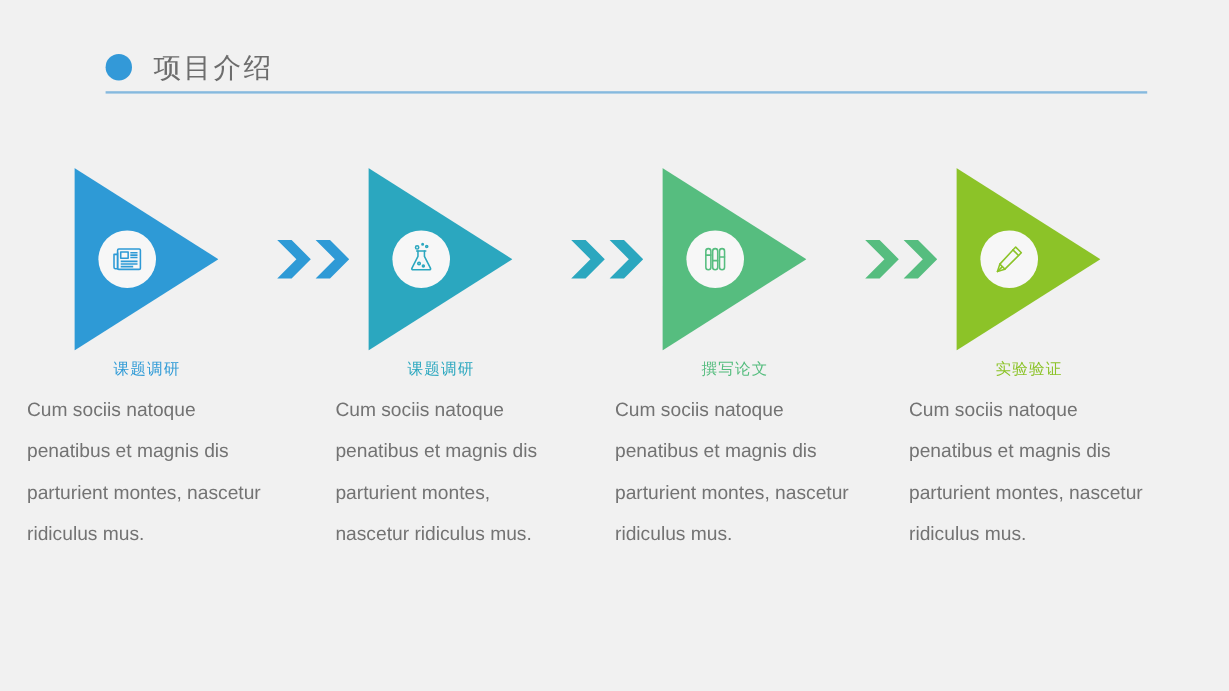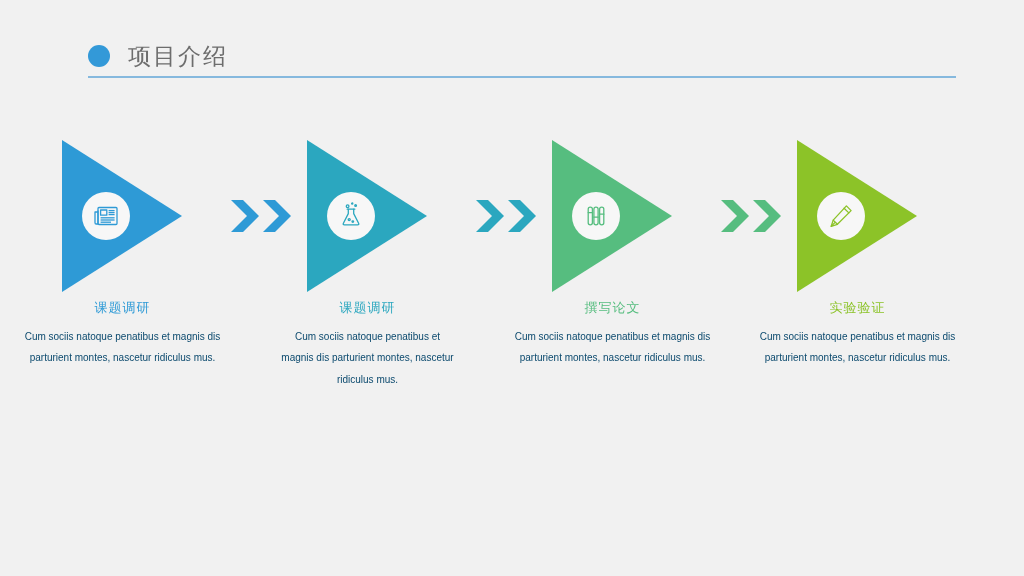--- a/index.html
+++ b/index.html
@@ -110,24 +110,23 @@
   .step-title {
     margin-top: 8px;
     font-size: 13px;
     line-height: 1.3;
     letter-spacing: 1px;
     text-align: right;
   }
   .step-desc {
     margin-top: 9px;
     width: 200px;
-    font-size: 10px;
+    font-size: 16px;
     line-height: 2.15;
-    color: #0c4a6e;
-    text-align: center;
+    color: #737373;
   }
   .step-desc.narrow { width: 176px; }
 </style>
 </head>
 <body>
 
 <div class="header">
   <div class="header-row">
     <span class="bullet"></span>
     <span class="page-title">项目介绍</span>

